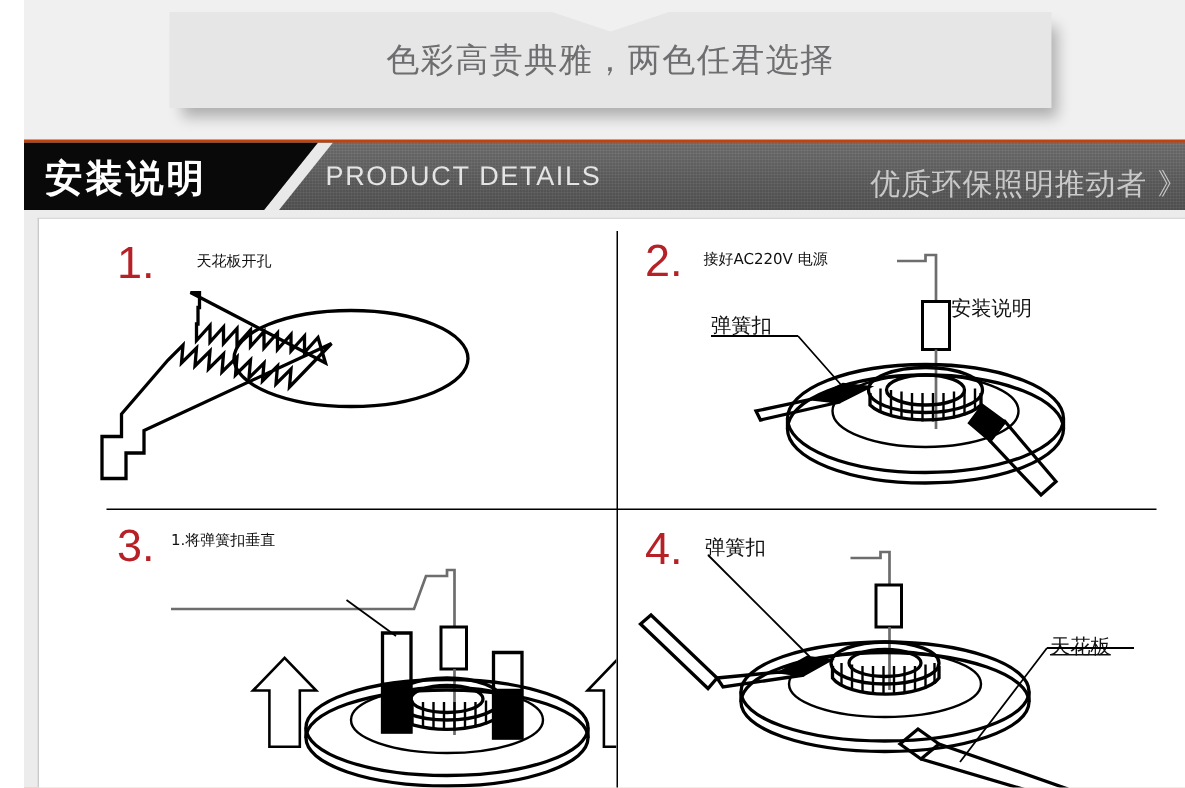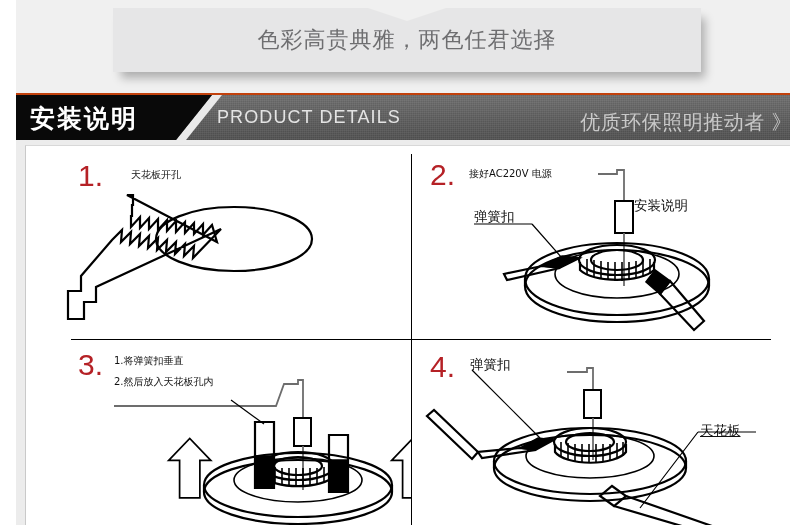--- a/index.html
+++ b/index.html
@@ -320,21 +320,20 @@
           <path class="dl-fill" d="M 243 124 L 258 135 L 248 148 L 234 136 Z"></path>
           <path class="dl" d="M 258 135 L 292 175 L 282 184 L 248 148 Z"></path>
 
           <path class="lead" d="M 62 78 L 120 78 M 120 78 L 150 112"></path>
         </svg>
       </div>
 
       <div class="quad q3">
         <div class="step-num" style="left:52px; top:10px;">3.</div>
         <div class="step-label two-line" style="left:88px; top:13px;">1.将弹簧扣垂直</div>
-        <div class="step-label two-line" style="left:88px; top:34px;">2.然后放入天花板孔内</div>
 
         <svg width="385" height="186" style="position:absolute; left:0; top:0;">
 
           <path class="dl-grey" d="M 88 66 L 250 66 L 258 44 L 272 44 L 272 40 L 277 40 L 277 78"></path>
 
           <rect x="268" y="78" width="17" height="28" class="dl-white"></rect>
           <path class="dl-grey" d="M 277 106 L 277 150"></path>
 
           <ellipse cx="272" cy="152" rx="94" ry="32" class="dl"></ellipse>
           <ellipse cx="272" cy="145" rx="94" ry="32" class="dl"></ellipse>

